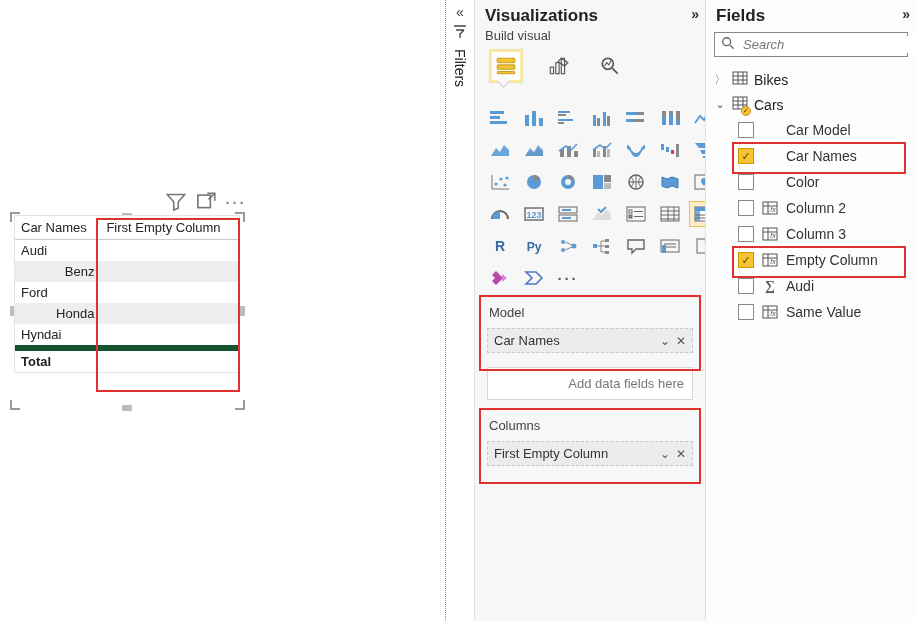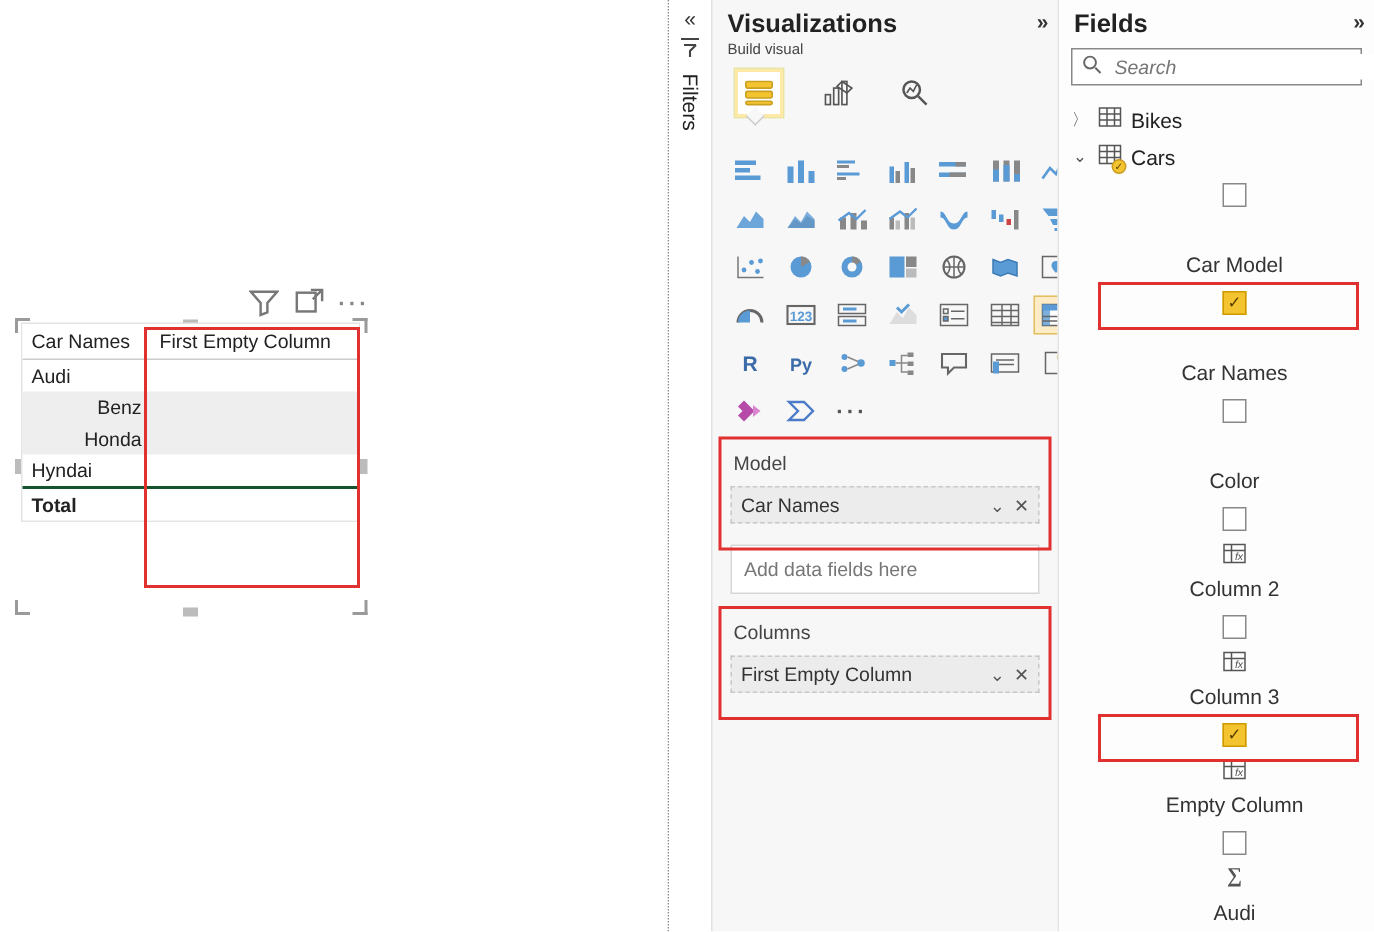--- a/index.html
+++ b/index.html
@@ -6,69 +6,69 @@
   .app { display:flex; width:916px; height:621px; position:relative; }
   .canvas { flex:1; position:relative; background:#fff; }
   .filters-rail { width:28px; border-left:1px dotted #888; display:flex; flex-direction:column; align-items:center; padding-top:4px; gap:4px; }
   .filters-rail .chev { font-size:14px; color:#333; }
   .filters-rail .rot { writing-mode: vertical-rl; font-size:14px; color:#222; margin-top:2px; }
   .pane { border-left:1px solid #e2e2e2; background:#fafafa; display:flex; flex-direction:column; }
   .viz-pane { width:230px; background:#f7f7f7; }
   .fields-pane { width:210px; background:#fdfdfd; }
   .pane-header { display:flex; justify-content:space-between; align-items:flex-start; padding:6px 10px 0 10px; font-size:17px; font-weight:600; color:#222; }
   .expand-arrows { font-size:14px; color:#333; letter-spacing:-4px; }
-  .build-label { padding:2px 10px 4px 10px; font-size:10px; color:#444; }
+  .build-label { padding:2px 10px 4px 10px; font-size:13px; color:#444; }
   .tab-row { display:flex; gap:18px; padding:2px 14px 0 14px; }
   .tab-icon { width:32px; height:32px; display:flex; align-items:center; justify-content:center; border:1px solid transparent;}
   .tab-icon.active { background:#fff; border:1px solid #e8e4a8; box-shadow:0 0 0 2px #ffe9a6 inset; }
   .tab-caret-row { height:14px; display:flex; padding-left:24px; }
   .tab-caret { width:12px; height:12px; position:relative; }
   .tab-caret::before { content:""; position:absolute; width:8px; height:8px; border:1px solid #ccc; border-top:none; border-left:none; transform:rotate(45deg); top:-6px; background:#f7f7f7; }
 
   .gallery { padding:8px 10px 4px 10px; }
   .grow { display:grid; grid-template-columns: repeat(7, 28px); gap:6px 6px; }
   .gcell { width:28px; height:24px; display:flex; align-items:center; justify-content:center; font-size:15px; color:#3a3a3a; border:1px solid transparent; }
   .gcell.sel { background:#feecc8; border:1px solid #e0c060; }
   .gcell svg { width:22px; height:18px; }
   .ellipsis { letter-spacing:2px; font-weight:bold; }
 
   .well { margin:6px 8px; }
   .well-title { font-size:13px; color:#444; padding:4px 6px; }
-  .well-box { border:1px solid #d6d6d6; background:#fff; margin:2px 4px; }
+  .well-box { border:1px solid #d6d6d6; background:#fff; margin:2px 4px;text-align:right; }
   .well-chip { display:flex; align-items:center; justify-content:space-between; background:#ececec; border:1px dashed #c8c8c8; margin:4px; padding:4px 6px; font-size:13px; color:#333; }
   .well-placeholder { padding:8px 8px; color:#777; font-size:13px; }
   .chip-actions { display:flex; gap:6px; color:#555; font-size:12px; }
   .red-outer { position:absolute; border:2px solid #e03030; pointer-events:none; }
 
   
   .search-box { margin:6px 8px; border:1px solid #888; display:flex; align-items:center; gap:6px; padding:3px 6px; background:#fff; }
   .search-box input { border:none; outline:none; flex:1; font:inherit; font-style:italic; color:#666; }
   .tree { padding:4px 6px; }
   .tree-row { display:flex; align-items:center; gap:6px; padding:4px 2px; font-size:14px; color:#222; }
   .tree-row .tw { width:12px; text-align:center; color:#555; font-size:11px; }
-  .field-row { display:flex; align-items:center; gap:8px; padding:5px 2px 5px 26px; font-size:14px; color:#333;flex-direction:column; }
+  .field-row { display:flex; align-items:center; gap:8px; padding:5px 2px 5px 26px; font-size:14px; color:#333; }
   .cb { width:14px; height:14px; border:1px solid #888; background:#fff; display:inline-flex; align-items:center; justify-content:center; }
   .cb.checked { background:#f4c430; border-color:#cc9a00; }
   .cb.checked::after { content:"✓"; font-size:11px; color:#5a3e00; line-height:1; }
   .fx-icon { width:16px; height:14px; display:inline-flex; align-items:center; justify-content:center; }
   .sigma { font-family: "Segoe UI", serif; font-weight:bold; color:#555;}
 
   
   .visual { position:absolute; left:15px; top:216px; width:224px; background:#fff; box-shadow:0 0 0 1px #e4e4e4; }
   .vis-toolbar { position:absolute; left:166px; top:192px; display:flex; gap:10px; color:#666; font-size:15px; align-items:center;}
   .vis-toolbar .vt { width:20px; height:20px; display:flex; align-items:center; justify-content:center;}
   .handle { position:absolute; width:10px; height:6px; background:#bcbcbc;}
   .handleV { width:6px; height:10px; background:#bcbcbc; position:absolute;}
   .corner { position:absolute; width:10px; height:10px; }
   .corner span{ position:absolute; background:#9a9a9a; }
   table.matrix { border-collapse:collapse; width:100%; font-size:13px; }
   table.matrix th { text-align:left; font-weight:400; padding:4px 6px; border-bottom:1px solid #ccc; background:#fff;}
   table.matrix td { padding:3px 6px; }
   table.matrix tr.alt td { background:#eeeeee;text-align:right; }
-  table.matrix tr.total td { font-weight:bold; border-top:2px solid #14532d;}
+  table.matrix tr.total td { font-weight:bold; border-top:6px solid #14532d;}
 
   .tbl-ico { width:16px; height:14px; }
 </style>
 </head>
 <body>
 
 <div class="app">
 
   <div class="canvas">
 
@@ -119,20 +119,24 @@
           </thead>
         <tbody>
           <tr>
               <td>Audi</td>
               <td></td>
             </tr>
           <tr class="alt">
               <td>Benz</td>
               <td></td>
             </tr>
+          <tr>
+              <td>Ford</td>
+              <td></td>
+            </tr>
           <tr class="alt">
               <td>Honda</td>
               <td></td>
             </tr>
           <tr>
               <td>Hyndai</td>
               <td></td>
             </tr>
           <tr class="total">
               <td>Total</td>

